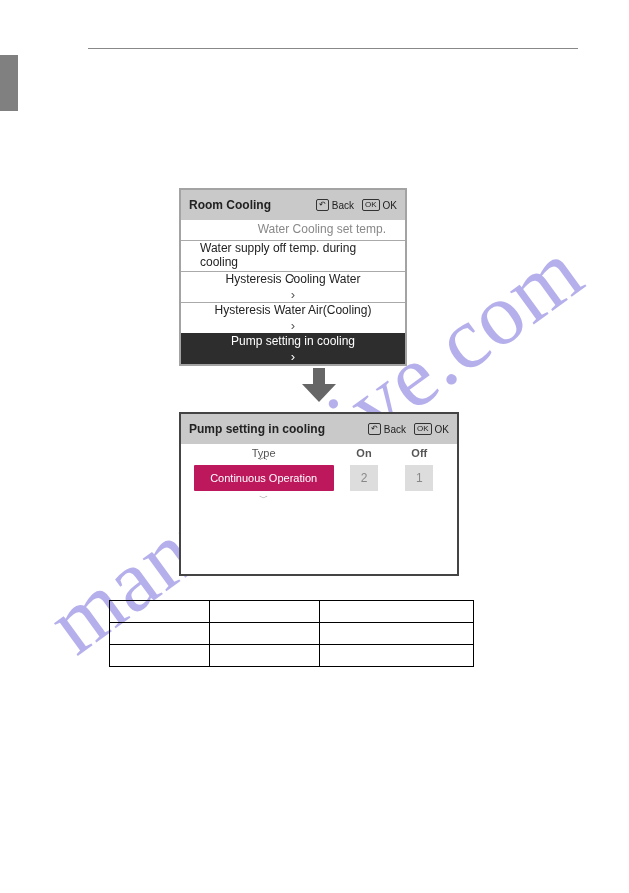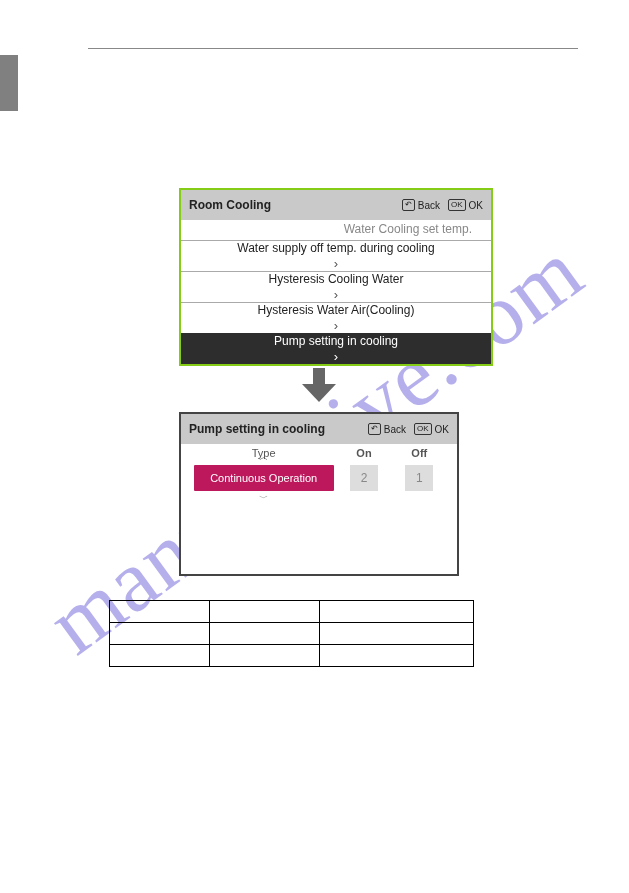--- a/index.html
+++ b/index.html
@@ -37,22 +37,22 @@
       white-space: nowrap;
       pointer-events: none;
       font-family: Georgia, 'Times New Roman', serif;
       letter-spacing: 1px;
     }
     
     .screen1 {
       position: absolute;
       left: 179px;
       top: 188px;
-      width: 314px;
-      border: 2px solid #84cc16;
+      width: 228px;
+      border: 2px solid #a3a3a3;
       background: #fff;
     }
     .titlebar {
       display: flex;
       align-items: center;
       height: 30px;
       background: #c9c9c9;
       padding: 0 8px;
       font-size: 12px;
       color: #222;

